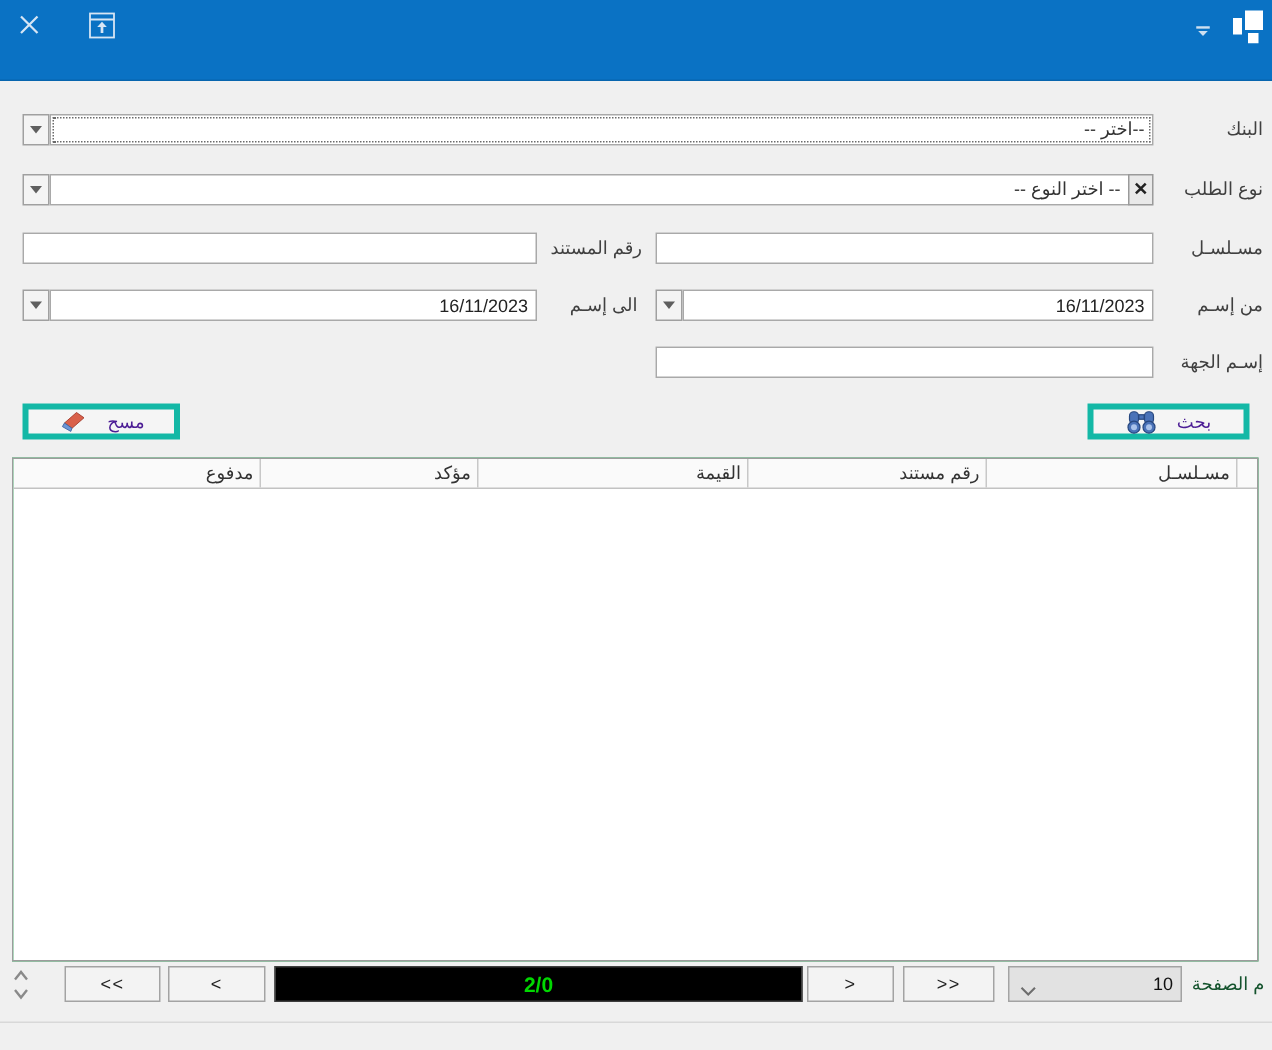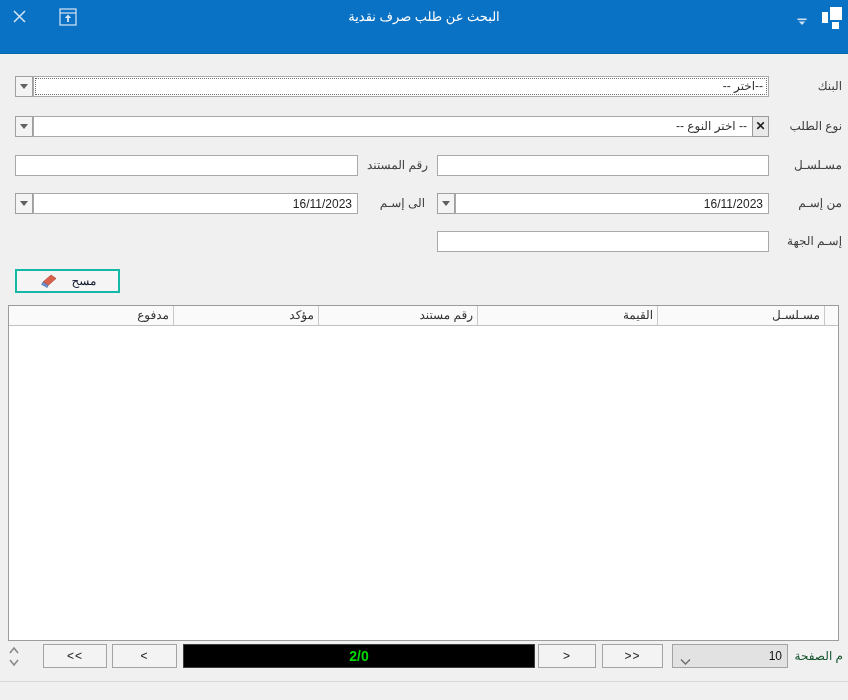--- a/index.html
+++ b/index.html
@@ -53,22 +53,22 @@
     text-align:center; line-height:19px;
   }
   input.txt {
     position:absolute; height:21px; background:#fff;
     border:1px solid #a9a9a9; font-size:12px; color:#222;
     padding:0 5px; font-family:"Liberation Sans", sans-serif;
   }
   input.date { text-align:right; }
   .btn {
     position:absolute; height:24px; background:#f5f5f5;
-    border:2px solid #14b8a6; display:flex; align-items:center;
-    justify-content:center; gap:14px; font-size:12px; color:#0f172a;
+    border:4px solid #14b8a6; display:flex; align-items:center;
+    justify-content:center; gap:14px; font-size:12px; color:#4c1d95;
     direction:rtl; cursor:default;
   }
   
   .grid {
     position:absolute; left:8px; top:305px; width:831px; height:336px;
     background:#22c55e; border:1px solid #9c9c9c;
   }
   .grid-header {
     display:flex; flex-direction:row; height:20px;
     background:#fafafa; border-bottom:1px solid #c2c2c2;
@@ -117,21 +117,20 @@
       </svg>
     </span>
     <span class="tb-icon" style="left:59px; top:8px;">
       <svg width="18" height="18" viewBox="0 0 18 18">
         <rect x="1" y="1" width="16" height="16" fill="none" stroke="#d6e5f4" stroke-width="1.2"></rect>
         <line x1="1" y1="5" x2="17" y2="5" stroke="#d6e5f4" stroke-width="1.2"></line>
         <polygon points="9,6.5 5.8,10 12.2,10" fill="#d6e5f4"></polygon>
         <rect x="8.1" y="10" width="1.8" height="4" fill="#d6e5f4"></rect>
       </svg>
     </span>
-    <div class="title">البحث عن طلب صرف نقدية</div>
     <span class="tb-icon" style="left:797px; top:13px;">
       <svg width="10" height="9" viewBox="0 0 10 9">
         <rect x="0.5" y="0.5" width="9" height="1.6" fill="#cfe0f0"></rect>
         <polygon points="1.8,3.6 8.2,3.6 5,7" fill="#cfe0f0"></polygon>
       </svg>
     </span>
     <span class="tb-icon" style="left:822px; top:6px;">
       <svg width="21" height="23" viewBox="0 0 21 23">
         <rect x="0" y="6" width="6" height="11" fill="#ffffff"></rect>
         <rect x="8" y="1" width="12" height="13" fill="#ffffff"></rect>
@@ -169,36 +168,52 @@
   </div>
   <span class="flabel" style="right:423px; top:193px;">الى إسـم</span>
   <input class="txt date" style="left: 33px; top: 193px; width: 325px;" readonly="" value="16/11/2023">
   <div class="dd-btn" style="left:15px; top:193px;">
     <span class="dd-tri"></span>
   </div>
 
   <span class="flabel" style="right:6px; top:231px;">إسـم الجهة</span>
   <input class="txt" style="left: 437px; top: 231px; width: 332px;" value="">
 
+  <div class="btn" style="left:725px; top:269px; width:108px;">
+    <span>بحث</span>
+    <span style="display:inline-flex;">
+      <svg width="20" height="17" viewBox="0 0 20 17">
+        <g fill="#4a72b8" stroke="#27477f" stroke-width="0.8">
+          <rect x="2" y="1.5" width="6" height="8" rx="2.8"></rect>
+          <rect x="12" y="1.5" width="6" height="8" rx="2.8"></rect>
+          <rect x="8.2" y="3.5" width="3.6" height="3"></rect>
+          <circle cx="5" cy="11.8" r="4"></circle>
+          <circle cx="15" cy="11.8" r="4"></circle>
+        </g>
+        <circle cx="5" cy="11.8" r="2" fill="#a9c2ea"></circle>
+        <circle cx="15" cy="11.8" r="2" fill="#a9c2ea"></circle>
+      </svg>
+    </span>
+  </div>
   <div class="btn" style="left:15px; top:269px; width:105px;">
     <span>مسح</span>
     <span style="display:inline-flex;">
       <svg width="19" height="15" viewBox="0 0 19 15">
         <polygon points="4,8 12,1 17,4.5 9,11.5" fill="#d9604a" stroke="#a33b2c" stroke-width="0.6"></polygon>
         <polygon points="4,8 9,11.5 8.2,13.6 2.6,10.4" fill="#6b96d6" stroke="#3f64a0" stroke-width="0.6"></polygon>
       </svg>
     </span>
   </div>
 
   <div class="grid">
     <div class="grid-header">
       <div class="gh-cell" style="flex:1;">مدفوع</div>
       <div class="gh-cell" style="width:145px;">مؤكد</div>
+      <div class="gh-cell" style="width:180px;">القيمة</div>
       <div class="gh-cell" style="width:159px;">رقم مستند</div>
-      <div class="gh-cell" style="width:180px;">القيمة</div>
       <div class="gh-cell" style="width:167px;">مسـلسـل</div>
       <div class="gh-cell" style="width:13px;"></div>
     </div>
     <div class="grid-body"></div>
   </div>
 
   <span class="spinner">
     <svg width="14" height="24" viewBox="0 0 14 24">
       <polyline points="3,8 7,3 11,8" fill="none" stroke="#8a8a8a" stroke-width="1.6"></polyline>
       <polyline points="3,15 7,20 11,15" fill="none" stroke="#8a8a8a" stroke-width="1.6"></polyline>

